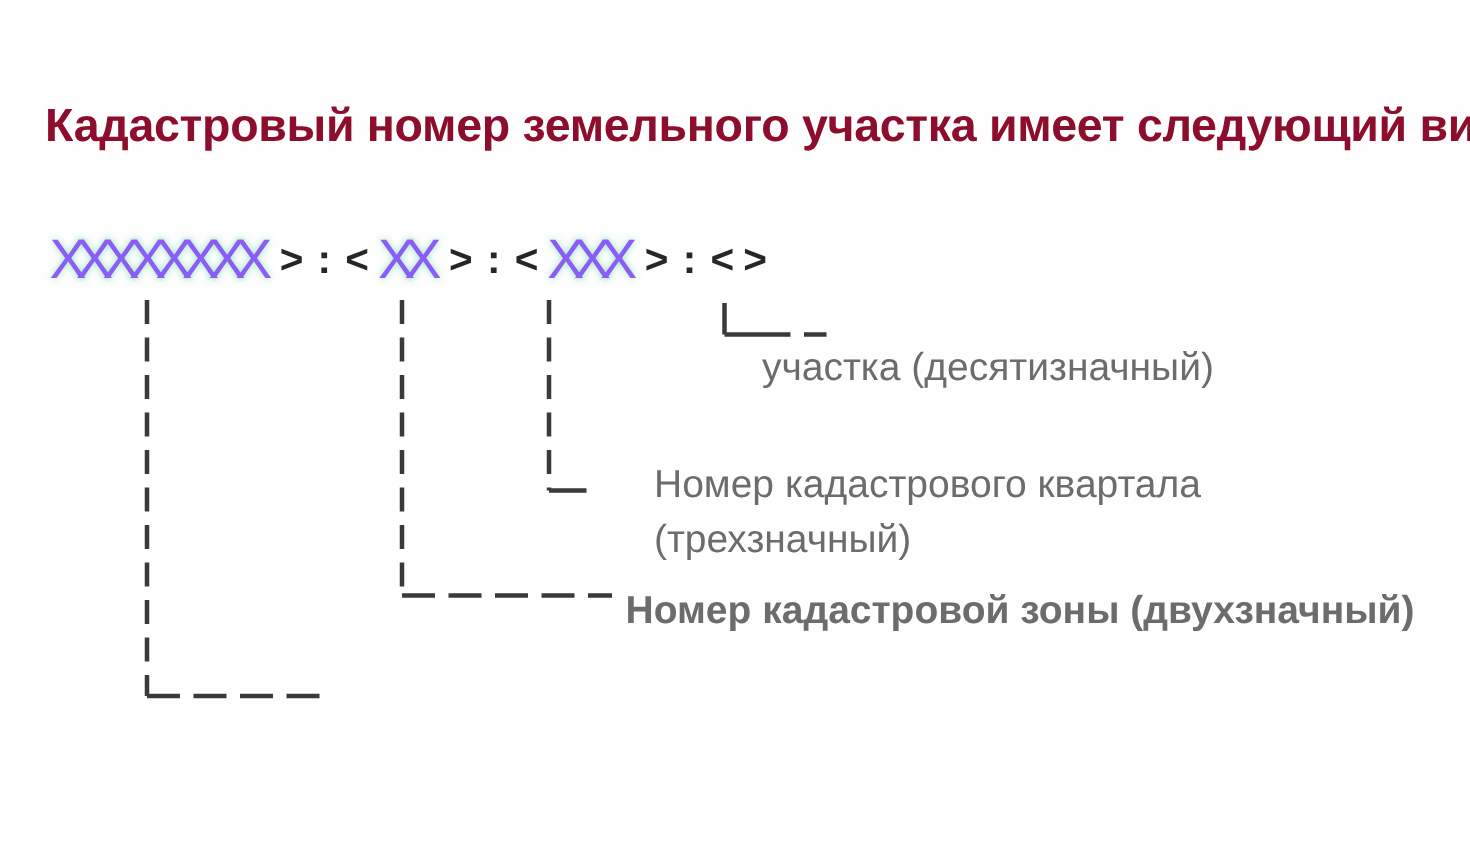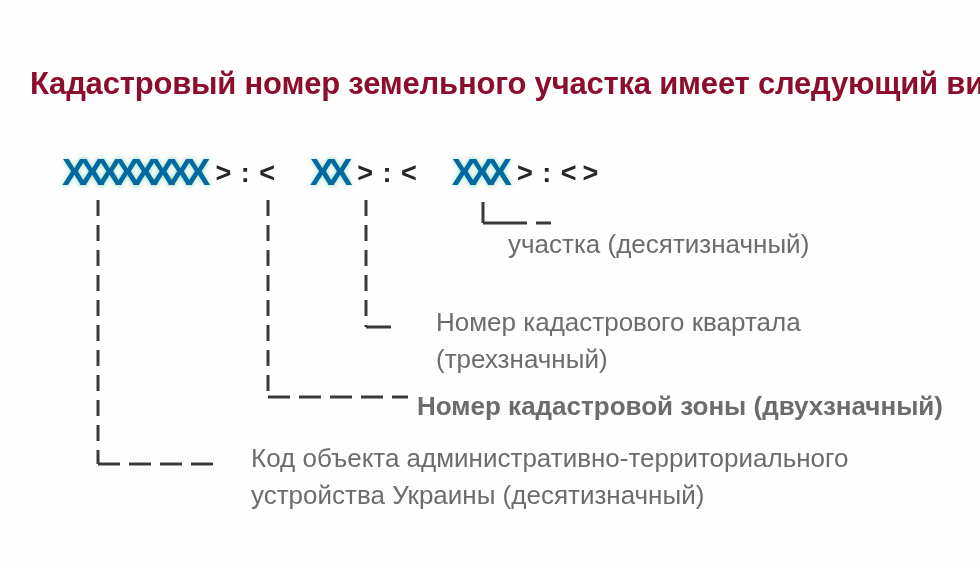--- a/index.html
+++ b/index.html
@@ -32,26 +32,25 @@
     position: absolute;
     left: 33px;
     top: 152px;
     display: flex;
     align-items: center;
     gap: 5px;
     white-space: nowrap;
   }
   .format .grp {
     font-size: 37px;
-    font-weight: bold;
+    font-weight: normal;
     letter-spacing: -7px;
     padding-right: 7px; 
-    color: #0369a1;
+    color: #8b5cf6;
     text-shadow: 0 0 5px rgba(62, 196, 138, 0.55);
-    margin-left: 29px;
   }
   .format .sep {
     font-size: 27px;
     font-weight: bold;
     letter-spacing: 1px;
     color: #262626;
   }
   .connectors {
     position: absolute;
     left: 0;
@@ -116,18 +115,14 @@
 
   <div class="label label-quarter">
     <div>Номер кадастрового квартала</div>
     <div>(трехзначный)</div>
   </div>
 
   <div class="label label-zone">
     <div>Номер кадастровой зоны (двухзначный)</div>
   </div>
 
-  <div class="label label-code">
-    <div>Код объекта административно-территориального</div>
-    <div>устройства Украины (десятизначный)</div>
-  </div>
 
 </div>
 
 </body></html>

